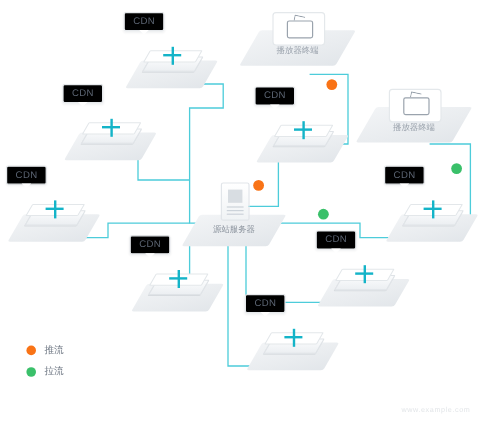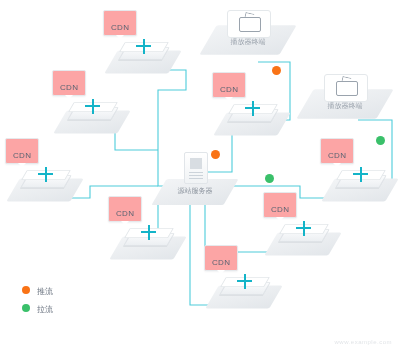--- a/index.html
+++ b/index.html
@@ -61,22 +61,22 @@
     content:"";
     position:absolute;
     background:#14b4c8;
   }
   .cross:before{left:0;top:6px;width:15px;height:2px;}
   .cross:after{left:6.5px;top:0;width:2px;height:15px;}
   
   .tag{
     position:absolute;
     left:-40px;top:-52px;
-    padding:12px 7px 3px 7px;
-    background:#fca5a5;
+    padding:2px 7px 3px 7px;
+    background:#000000;
     border:1px solid #e6e9ec;
     border-radius:2px;
     font-size:8px;
     color:#5b6472;
     letter-spacing:0.3px;
     box-shadow:0 1px 2px rgba(20,30,50,0.06);
     white-space:nowrap;
   }
   .tag:after{
     content:"";
@@ -165,21 +165,21 @@
   .dot.push{background:#f97316;}
   .dot.pull{background:#3ac06a;}
   
   .legend{
     position:absolute;
     left:22px;top:286px;
     font-size:8px;
     color:#6b7480;
   }
   .legend .row{
-    display:flex;
+    display:flex;align-items:center;
     margin-bottom:7px;
   }
   .legend .sw{
     width:8px;height:8px;border-radius:50%;
     margin-right:7px;
   }
   .legend .sw.push{background:#f97316;}
   .legend .sw.pull{background:#3ac06a;}
   .watermark{
     position:absolute;

